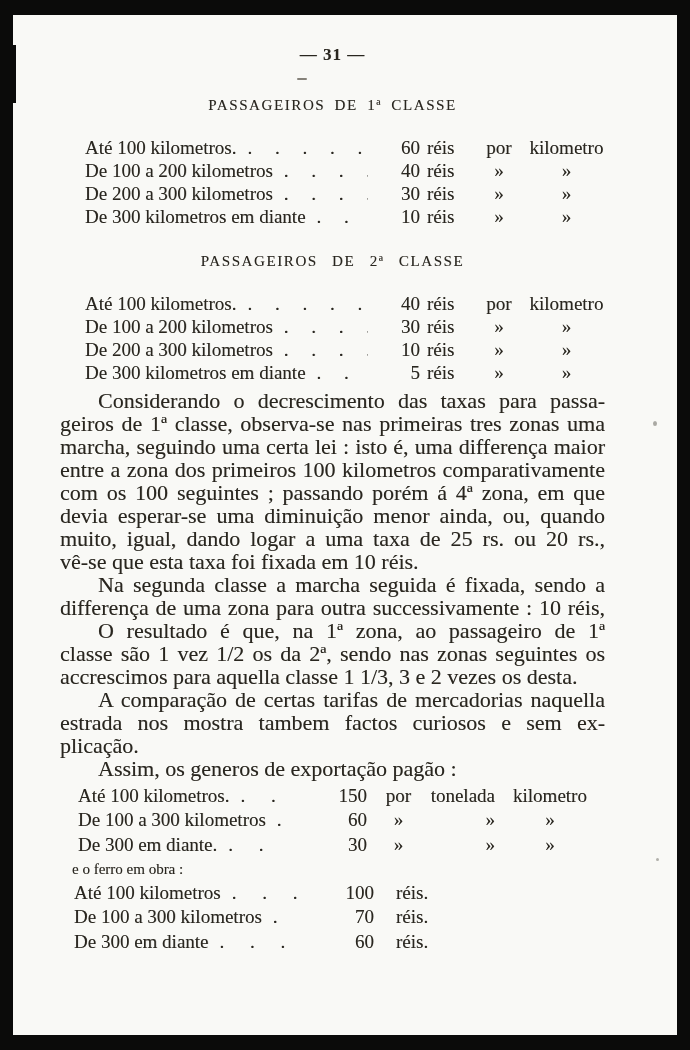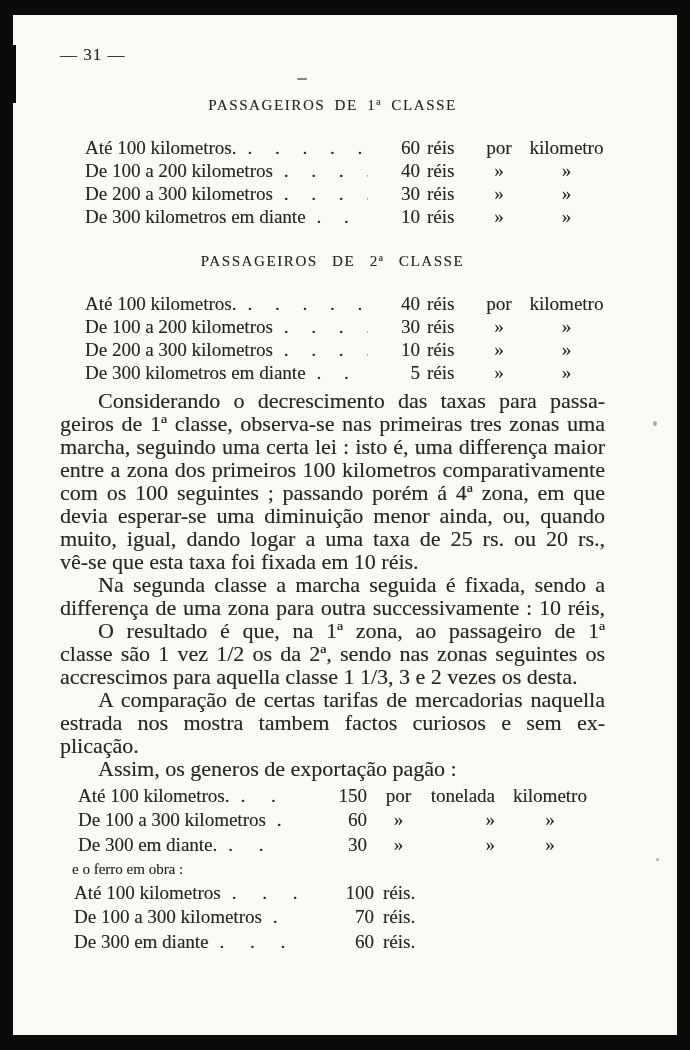--- a/index.html
+++ b/index.html
@@ -13,22 +13,23 @@
   .page {
     position: absolute; left: 13px; top: 15px;
     width: 664px; height: 1020px;
     background: #f9f9f6;
     color: #29261f;
     box-sizing: border-box;
     padding: 29px 72px 0 47px;
     text-shadow: 0.3px 0.3px 0 rgba(41,38,31,0.35);
   }
   .pageno {
+    text-align: center;
     font-size: 17px; line-height: 22px;
-    font-weight: normal; letter-spacing: 1px;
+    font-weight: bold; letter-spacing: 1px;
   }
   .heading {
     text-align: center;
     font-size: 15px; line-height: 18px;
     letter-spacing: 1.6px; word-spacing: 4px;
     font-weight: normal;
     margin: 0;
   }
   .h1m { margin-top: 30px; }
   .h2m { margin-top: 24px; word-spacing: 9px; }
@@ -52,21 +53,21 @@
   .t3 .dots { word-spacing: 21px; }
   .t3 .val  { flex: 0 0 50px; text-align: right; }
   .t3 .pera { flex: 0 0 63px; text-align: center; }
   .t3 .perb { flex: 0 0 65px; text-align: right; white-space: nowrap; }
   .t3 .perc { flex: 0 0 110px; text-align: center; white-space: nowrap; }
   .interline { margin-left: 12px; font-size: 15px; line-height: 24.3px; }
   .tferro { margin: 0 0 0 14px; width: 364px; }
   .tferro .row { line-height: 24.3px; }
   .tferro .dots { word-spacing: 21px; }
   .tferro .val  { flex: 0 0 50px; text-align: right; }
-  .tferro .unit { flex: 0 0 64px; padding-left: 9px; box-sizing: border-box; }
+  .tferro .unit { flex: 0 0 64px; padding-left: 22px; box-sizing: border-box; }
   .speck { position: absolute; background: #6a675f; border-radius: 50%; }
   .speck-dash { position: absolute; background: #86827a; border-radius: 1px; }
   .notch { position: absolute; background: #0b0b0a; }
 </style>
 </head>
 <body>
 
 <div class="scan-frame">
   <div class="page">
 

